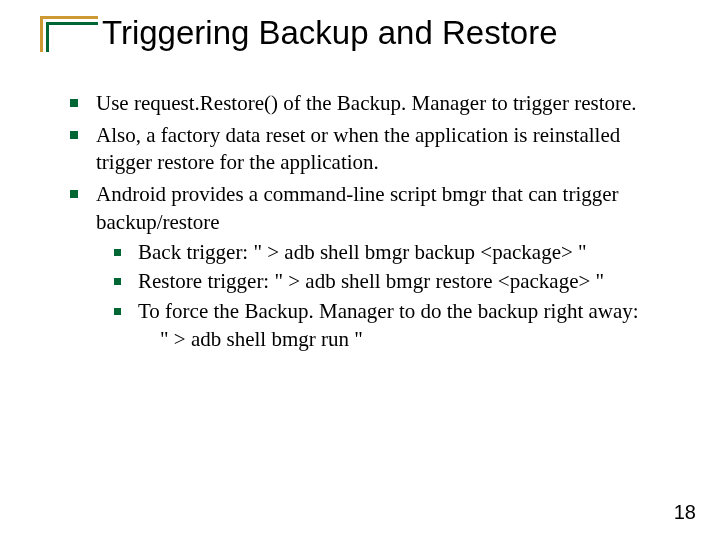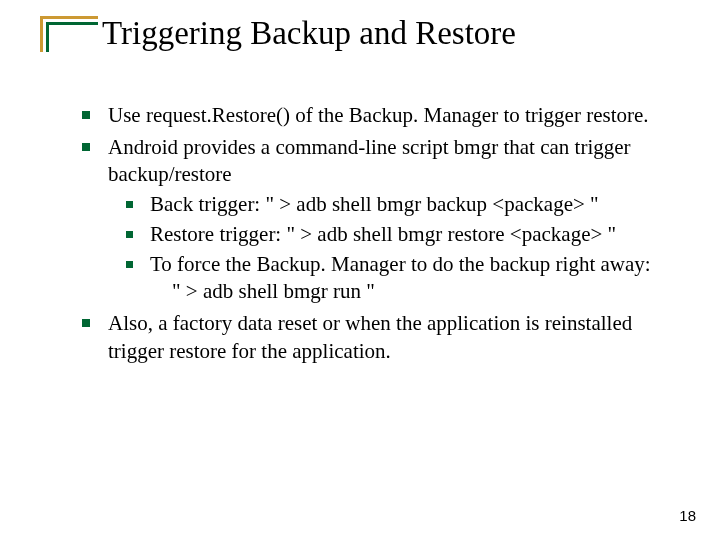--- a/index.html
+++ b/index.html
@@ -53,37 +53,37 @@
     background: #006633;
   }
   .corner .bar-bottom {
     position: absolute;
     left: 6px; top: 6px;
     width: 3px; height: 30px;
     background: #006633;
   }
   .title {
     font-size: 33px;
-    font-family: Liberation Serif, serif;
+    font-family: Liberation Sans, sans-serif;
     color: #000;
     line-height: 1.1;
     margin-top: -2px;
   }
   .body {
     position: absolute;
     top: 90px;
     left: 70px;
     right: 40px;
     font-size: 21px;
     line-height: 1.32;
   }
   ul.lvl1 {
     list-style: none;
     padding: 0;
-    margin: 12px;
+    margin: 0;
   }
   ul.lvl1 > li {
     position: relative;
     padding-left: 26px;
     margin-bottom: 4px;
   }
   ul.lvl1 > li::before {
     content: "";
     position: absolute;
     left: 0;
@@ -112,21 +112,21 @@
     background: #006633;
   }
   .sub-indent {
     padding-left: 22px;
   }
   .pagenum {
     position: absolute;
     right: 24px;
     bottom: 16px;
     font-family: Arial, Helvetica, sans-serif;
-    font-size: 15px;
+    font-size: 20px;
     color: #000;
   }
 </style>
 </head>
 <body>
 
 <div class="slide">
 
   <div class="title-wrap">
     <div class="corner">
@@ -137,31 +137,31 @@
     </div>
     <div class="title">Triggering Backup and Restore</div>
   </div>
 
   <div class="body">
     <ul class="lvl1">
       <li>
         <span>Use  </span><span>request.Restore()</span><span>  of the Backup. Manager to trigger restore.</span>
       </li>
       <li>
+        <span>Also, a factory data reset or when the application is reinstalled trigger restore for the application.</span>
+      </li>
+      <li>
         <span>Android provides a command-line script  </span><span>bmgr</span><span>  that can trigger backup/restore</span>
         <ul class="lvl2">
           <li><span>Back trigger: " &gt; adb shell bmgr backup &lt;package&gt; "</span></li>
           <li><span>Restore trigger: " &gt; adb shell bmgr restore &lt;package&gt; "</span></li>
           <li>
             <span>To force the Backup. Manager to do the backup right away:</span>
             <div class="sub-indent">"    &gt; adb shell bmgr run "</div>
           </li>
         </ul>
       </li>
-      <li>
-        <span>Also, a factory data reset or when the application is reinstalled trigger restore for the application.</span>
-      </li>
     </ul>
   </div>
 
   <div class="pagenum">18</div>
 
 </div>
 
 </body></html>

